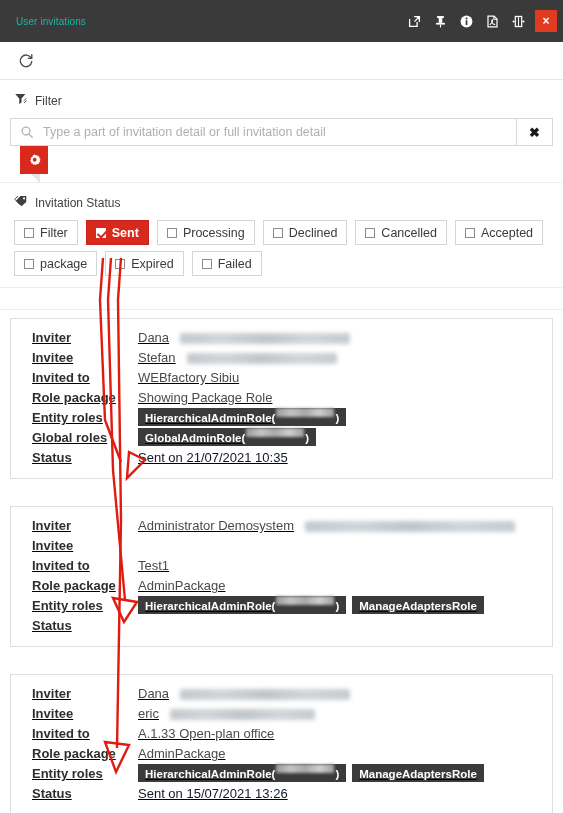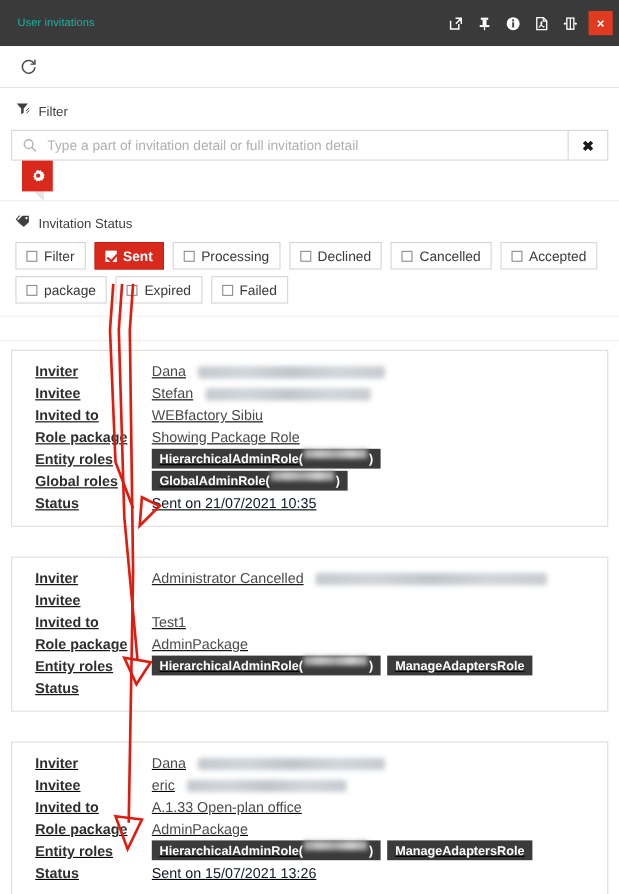--- a/index.html
+++ b/index.html
@@ -465,21 +465,21 @@
           <div class="lbl">Status</div>
           <div class="val">
             <span class="status-link">Sent on 21/07/2021 10:35</span>
           </div>
         </div>
       </div>
       <div class="card">
         <div class="row">
           <div class="lbl">Inviter</div>
           <div class="val">
-            <span class="name">Administrator Cancelled</span>
+            <span class="name">Administrator Demosystem</span>
             <span class="blur" style="width: 210px;"></span>
           </div>
         </div>
         <div class="row">
           <div class="lbl">Invitee</div>
         </div>
         <div class="row">
           <div class="lbl">Invited to</div>
           <div class="val">
             <span class="name">Test1</span>

